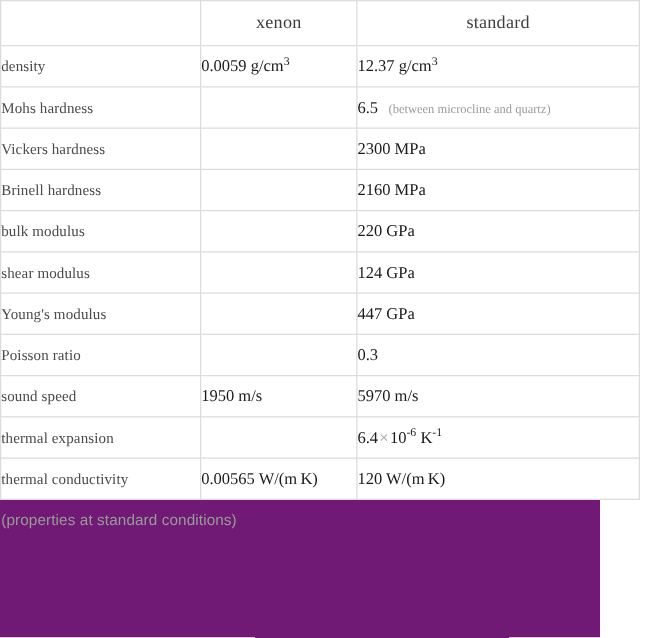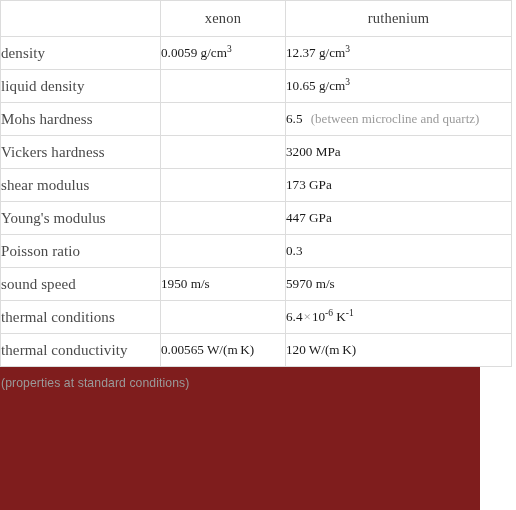--- a/index.html
+++ b/index.html
@@ -11,21 +11,21 @@
     width: 516px;
     height: 510px;
     overflow: hidden;
     font-family: "Liberation Sans", sans-serif;
     -webkit-font-smoothing: antialiased;
   }
   .sheet {
     position: relative;
     width: 480px;
     height: 510px;
-    background: #7f1d1d;
+    background: #701a75;
   }
   table.prop-table {
     border-collapse: collapse;
     table-layout: fixed;
     width: 511px;
     margin: 0;
     background: #ffffff;
   }
   table.prop-table col.c-label { width: 160px; }
   table.prop-table col.c-xenon { width: 125px; }
@@ -50,40 +50,40 @@
     color: #3d3d3d;
     text-align: center;
     letter-spacing: 0.2px;
   }
   th.col-head-blank {
     border-left: 1px solid #dcdcdc;
   }
   
   td.row-label {
     font-family: "Liberation Serif", serif;
-    font-size: 15px;
+    font-size: 12px;
     color: #4a4a4a;
     text-align: left;
     padding-left: 11px;
     letter-spacing: 0.1px;
     white-space: nowrap;
   }
   
   td.val {
     font-family: Liberation Serif, serif;
     font-size: 13.2px;
     color: #1a1a1a;
     text-align: left;
     padding-left: 10px;
     white-space: nowrap;
     margin-top: 30px;
   }
   td.val .note {
     color: #9b9b9b;
-    font-size: 13px;
+    font-size: 10px;
     margin-left: 5px;
   }
   td.val .times {
     color: #9b9b9b;
     margin: 0 1px;
   }
   sup {
     font-size: 0.72em;
     vertical-align: super;
     line-height: 0;
@@ -105,66 +105,71 @@
   <table class="prop-table">
     <colgroup>
       <col class="c-label">
         <col class="c-xenon">
         <col class="c-ruth">
     </colgroup>
     <thead>
       <tr>
         <th class="col-head col-head-blank"></th>
         <th class="col-head">xenon</th>
-        <th class="col-head">ruthenium</th>
+        <th class="col-head">standard</th>
       </tr>
     </thead>
     <tbody id="table-body">
         <tr>
           <td class="row-label">density</td>
           <td class="val">0.0059 g/cm<sup>3</sup></td>
           <td class="val">12.37 g/cm<sup>3</sup></td>
         </tr>
         <tr>
-          <td class="row-label">liquid density</td>
-          <td class="val"></td>
-          <td class="val">10.65 g/cm<sup>3</sup></td>
-        </tr>
-        <tr>
           <td class="row-label">Mohs hardness</td>
           <td class="val"></td>
           <td class="val">6.5 <span class="note">(between microcline and quartz)</span></td>
         </tr>
         <tr>
           <td class="row-label">Vickers hardness</td>
           <td class="val"></td>
-          <td class="val">3200 MPa</td>
+          <td class="val">2300 MPa</td>
+        </tr>
+        <tr>
+          <td class="row-label">Brinell hardness</td>
+          <td class="val"></td>
+          <td class="val">2160 MPa</td>
+        </tr>
+        <tr>
+          <td class="row-label">bulk modulus</td>
+          <td class="val"></td>
+          <td class="val">220 GPa</td>
         </tr>
         <tr>
           <td class="row-label">shear modulus</td>
           <td class="val"></td>
-          <td class="val">173 GPa</td>
+          <td class="val">124 GPa</td>
         </tr>
         <tr>
           <td class="row-label">Young's modulus</td>
           <td class="val"></td>
           <td class="val">447 GPa</td>
         </tr>
         <tr>
           <td class="row-label">Poisson ratio</td>
           <td class="val"></td>
           <td class="val">0.3</td>
         </tr>
         <tr>
           <td class="row-label">sound speed</td>
           <td class="val">1950 m/s</td>
           <td class="val">5970 m/s</td>
         </tr>
         <tr>
-          <td class="row-label">thermal conditions</td>
+          <td class="row-label">thermal expansion</td>
           <td class="val"></td>
           <td class="val">6.4<span class="times">×</span>10<sup>-6</sup> K<sup>-1</sup></td>
         </tr>
         <tr>
           <td class="row-label">thermal conductivity</td>
           <td class="val">0.00565 W/(m K)</td>
           <td class="val">120 W/(m K)</td>
         </tr>
       </tbody>
   </table>

